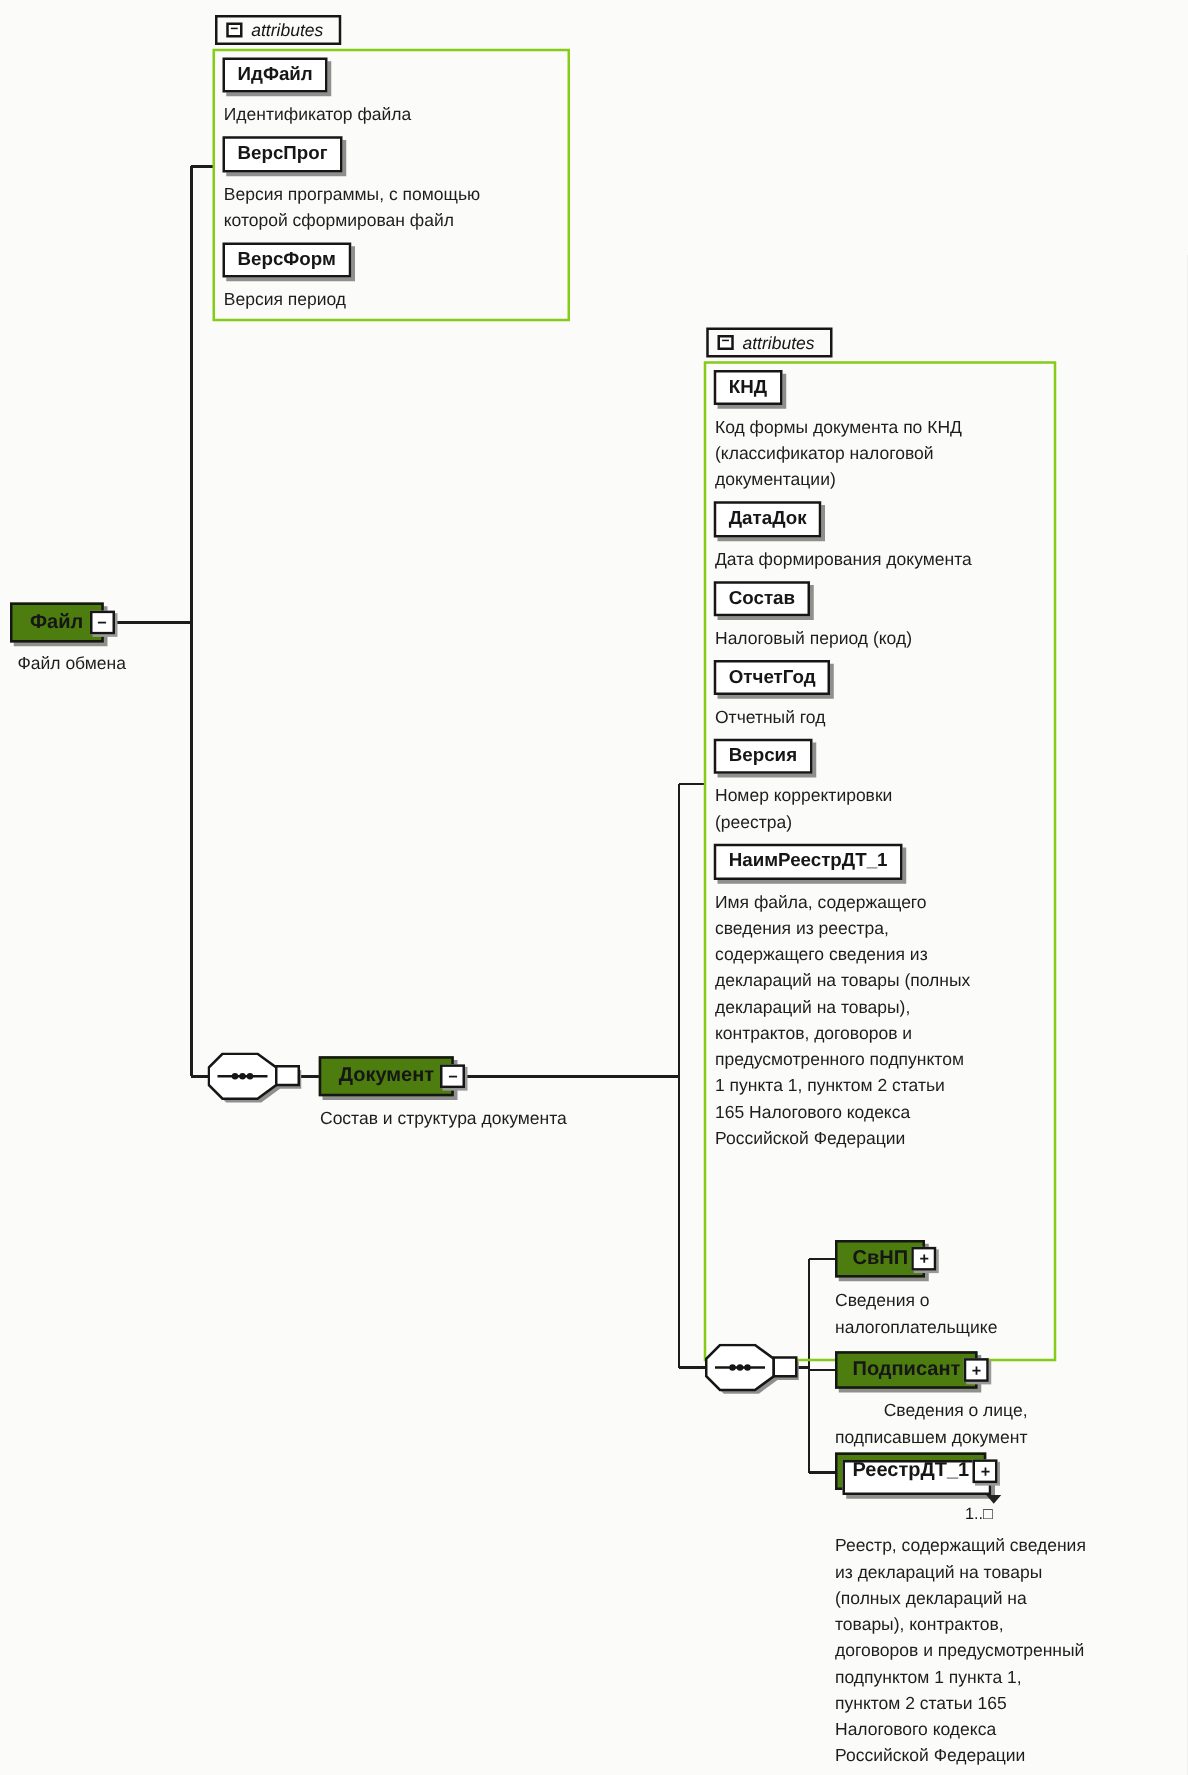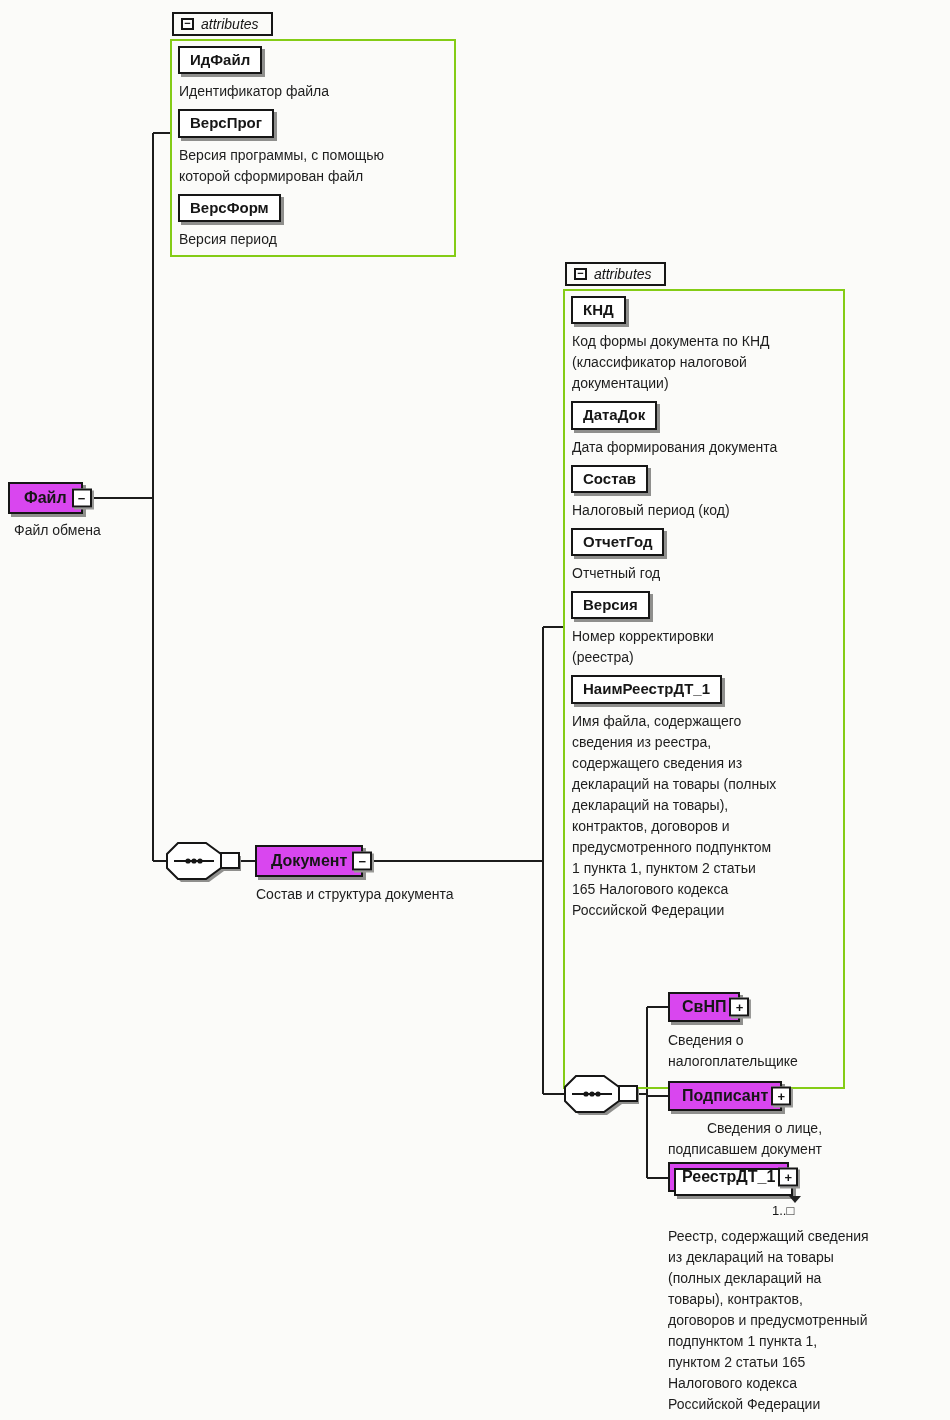--- a/index.html
+++ b/index.html
@@ -6,21 +6,21 @@
   .canvas {
     position:relative; width:950px; height:1420px; margin:0 auto;
     background:#fbfbf9; overflow:hidden;
     font-family:"Liberation Sans","DejaVu Sans",sans-serif; color:#161616;
   }
   svg.lines { position:absolute; left:0; top:0; z-index:0; }
   .seq { position:absolute; z-index:2; }
 
   
   .elem {
-    position:absolute; z-index:2; background:#d946ef;
+    position:absolute; z-index:2; background:#4d7c0f;
     border:2px solid #161616; padding:4px 14px 5px 14px;
     font-size:16px; font-weight:bold; white-space:nowrap; line-height:1.2;
     box-shadow:3px 3px 0 #8f8f8d;
   }
   .expander {
     position:absolute; right:-11px; top:50%; transform:translateY(-50%);
     width:16px; height:14px; background:#fff; border:2px solid #161616;
     display:flex; align-items:center; justify-content:center;
     font-size:13px; font-weight:bold; line-height:1; padding-bottom:1px;
     box-shadow:2px 2px 0 #9a9a98; cursor:default;

